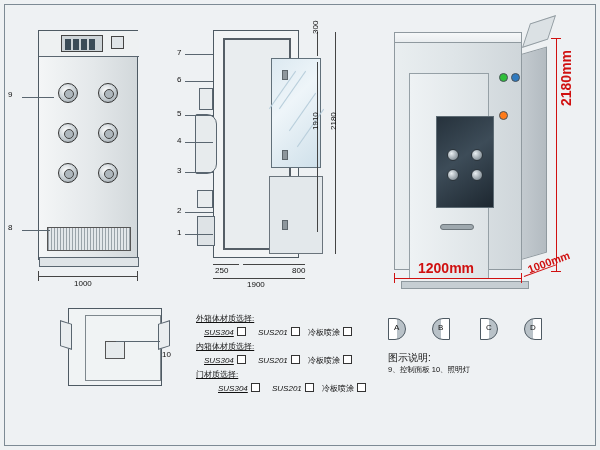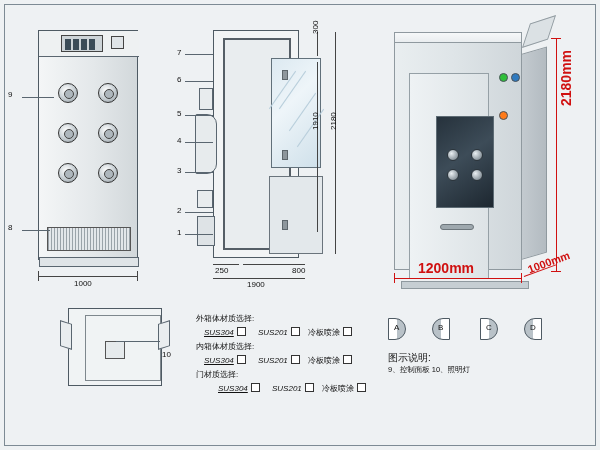--- a/index.html
+++ b/index.html
@@ -102,21 +102,21 @@
   #p4 .ctrl{position:absolute;left:104px;top:24px;width:22px;height:90px;}
   #p4 .baseline{position:absolute;left:6px;top:238px;width:128px;height:8px;background:#c6ced3;border:1px solid #8f999f;box-sizing:border-box;}
 
   
   .dim-l{position:absolute;background:#d01010;}
   .dimred{position:absolute;color:#d01010;font-weight:bold;white-space:nowrap;}
 
   
   #mat{position:absolute;left:196px;top:312px;width:180px;font-size:8px;color:#111;line-height:14px;}
   #mat .row{position:relative;height:14px;}
-  #mat .lbl{position:absolute;left:0;}
+  #mat .lbl{position:absolute;left:0;text-decoration:underline;}
   #mat .o1{position:absolute;left:8px;text-decoration:underline;}
   #mat .o2{position:absolute;left:62px;}
   #mat .o3{position:absolute;left:112px;}
   .chk{display:inline-block;width:7px;height:7px;border:1px solid #333;vertical-align:-1px;margin-left:3px;background:#fff;}
 
   
   #leg{position:absolute;left:388px;top:318px;width:180px;}
   .legitem{position:absolute;width:18px;height:22px;}
   .legitem .half{position:absolute;left:0;top:0;width:18px;height:22px;border:1px solid #4e5a63;
     background:linear-gradient(to right,#ffffff 0 50%,#b9c2c8 50% 100%);

